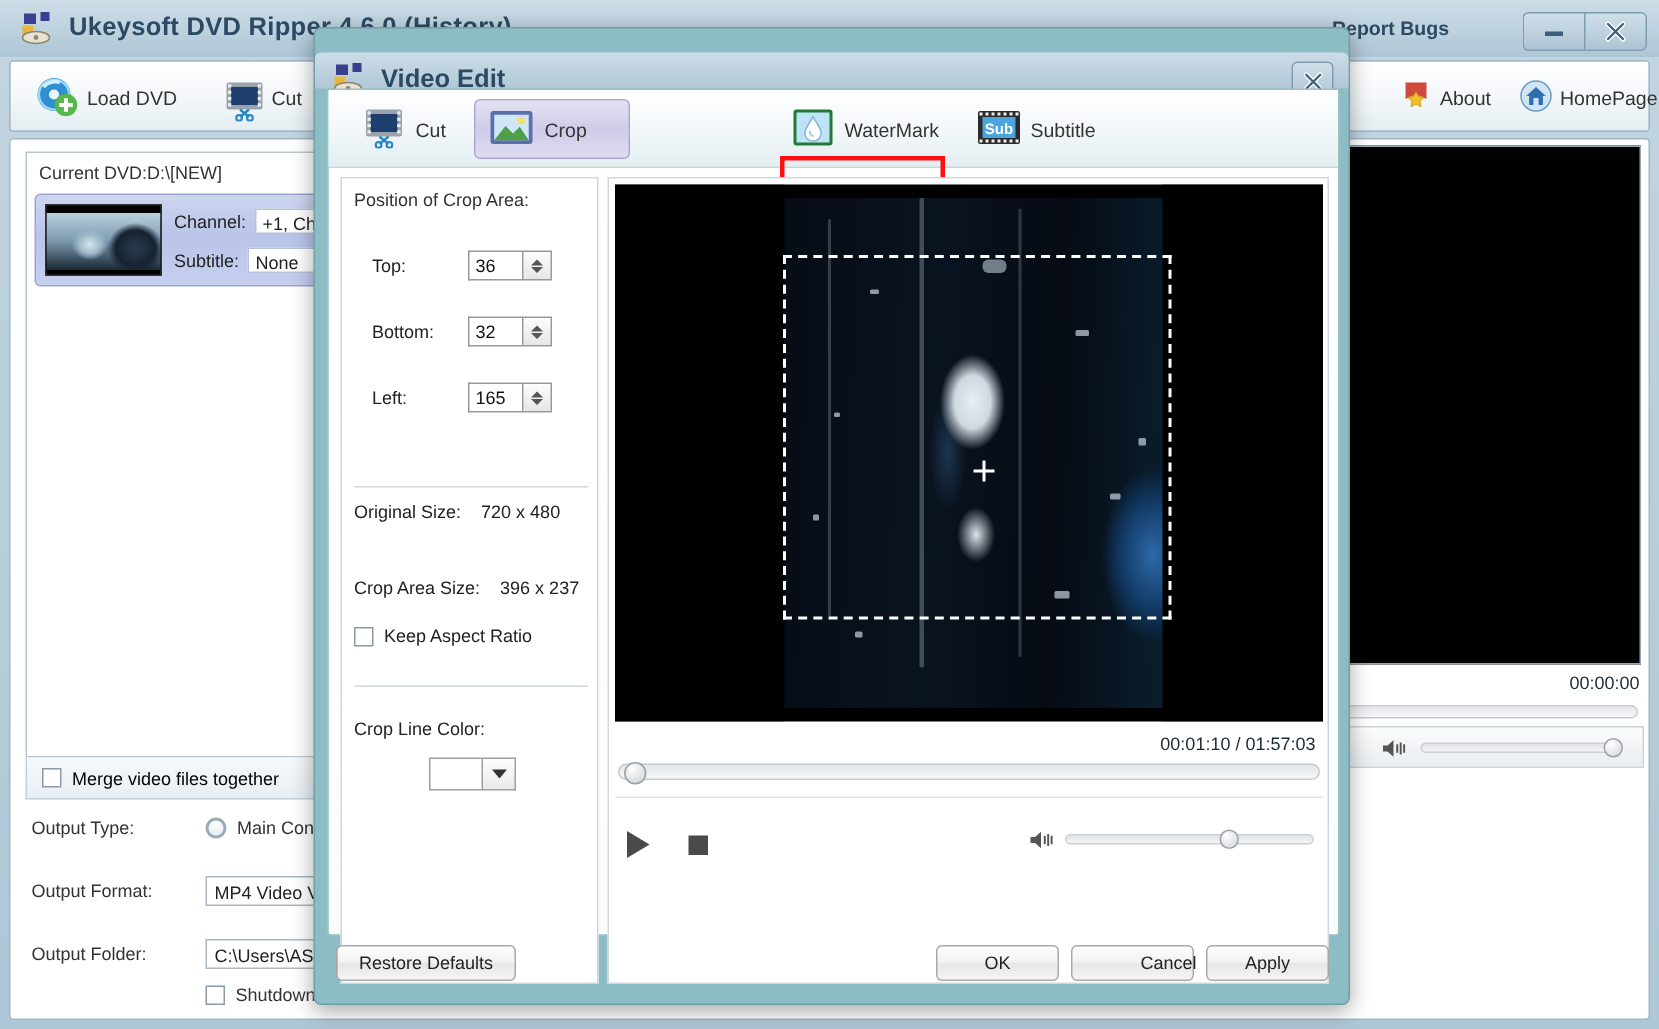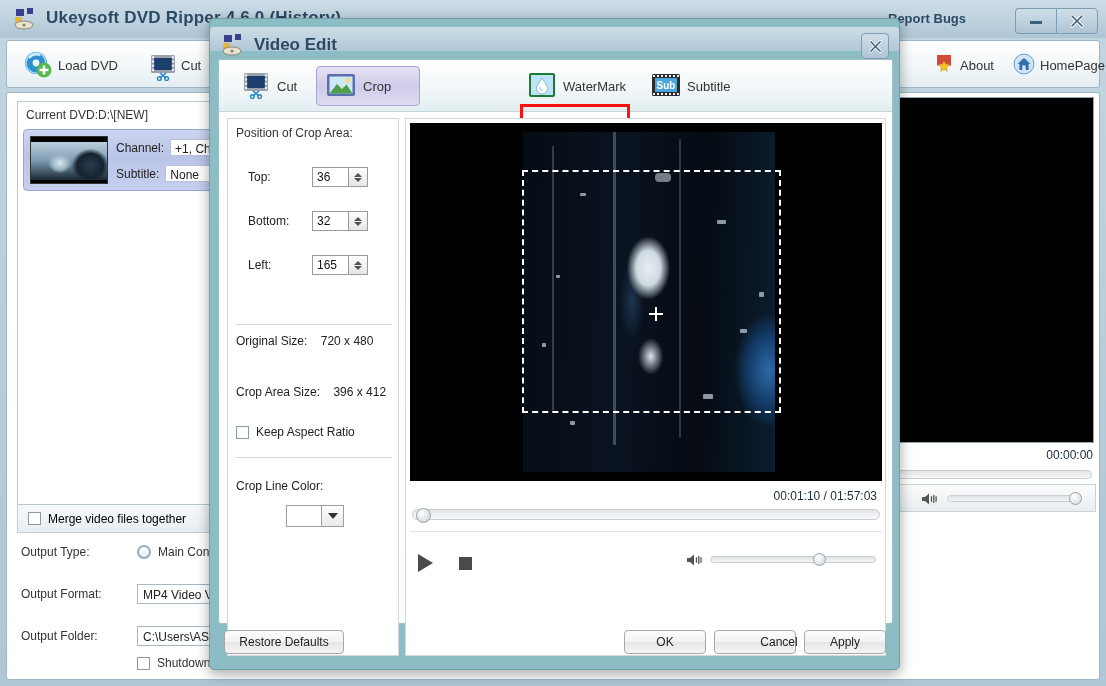--- a/index.html
+++ b/index.html
@@ -158,21 +158,21 @@
   }
 
   
   .dialog{
     position:absolute;left:209px;top:18px;width:691px;height:652px;
     background:#8cbcc4;
     border:1px solid #6f9fa8;border-radius:5px;box-sizing:border-box;
     box-shadow:0 4px 14px rgba(0,0,0,.35);
   }
   .dlg-title{
-    position:absolute;left:0;top:8px;width:100%;height:24px;
+    position:absolute;left:0;top:16px;width:100%;height:24px;
     background:linear-gradient(180deg,#cddde7 0%,#bdd1de 55%,#b0c7d6 100%);
     border-radius:4px 4px 0 0;
   }
   .dlg-title .dt-txt{
     position:absolute;left:44px;top:8px;font-size:17px;font-weight:bold;color:#2c4a63;
   }
   .dlg-close{
     position:absolute;right:10px;top:6px;width:26px;height:24px;
     background:linear-gradient(180deg,#cfdfe9,#aec4d4);
     border:1px solid #7e9db2;border-radius:4px;
@@ -586,24 +586,24 @@
 
         <div class="hr" style="top:205px;"></div>
 
         <div class="cp-info" style="top:215px;">
           <span>Original Size:</span>
           <span class="v">720 x 480</span>
         </div>
 
         <div class="cp-info" style="top:266px;">
           <span>Crop Area Size:</span>
-          <span class="v">396 x 412</span>
-        </div>
-
-        <div class="kar" style="top:306px;">
+          <span class="v">396 x 237</span>
+        </div>
+
+        <div class="kar" style="top:298px;">
           <span class="cb"></span>
           <span>Keep Aspect Ratio</span>
         </div>
 
         <div class="hr" style="top:338px;"></div>
 
         <div class="cp-info" style="top:360px;">Crop Line Color:</div>
 
         <div class="colorsel" style="top:386px;">
           <span class="sw"></span>

